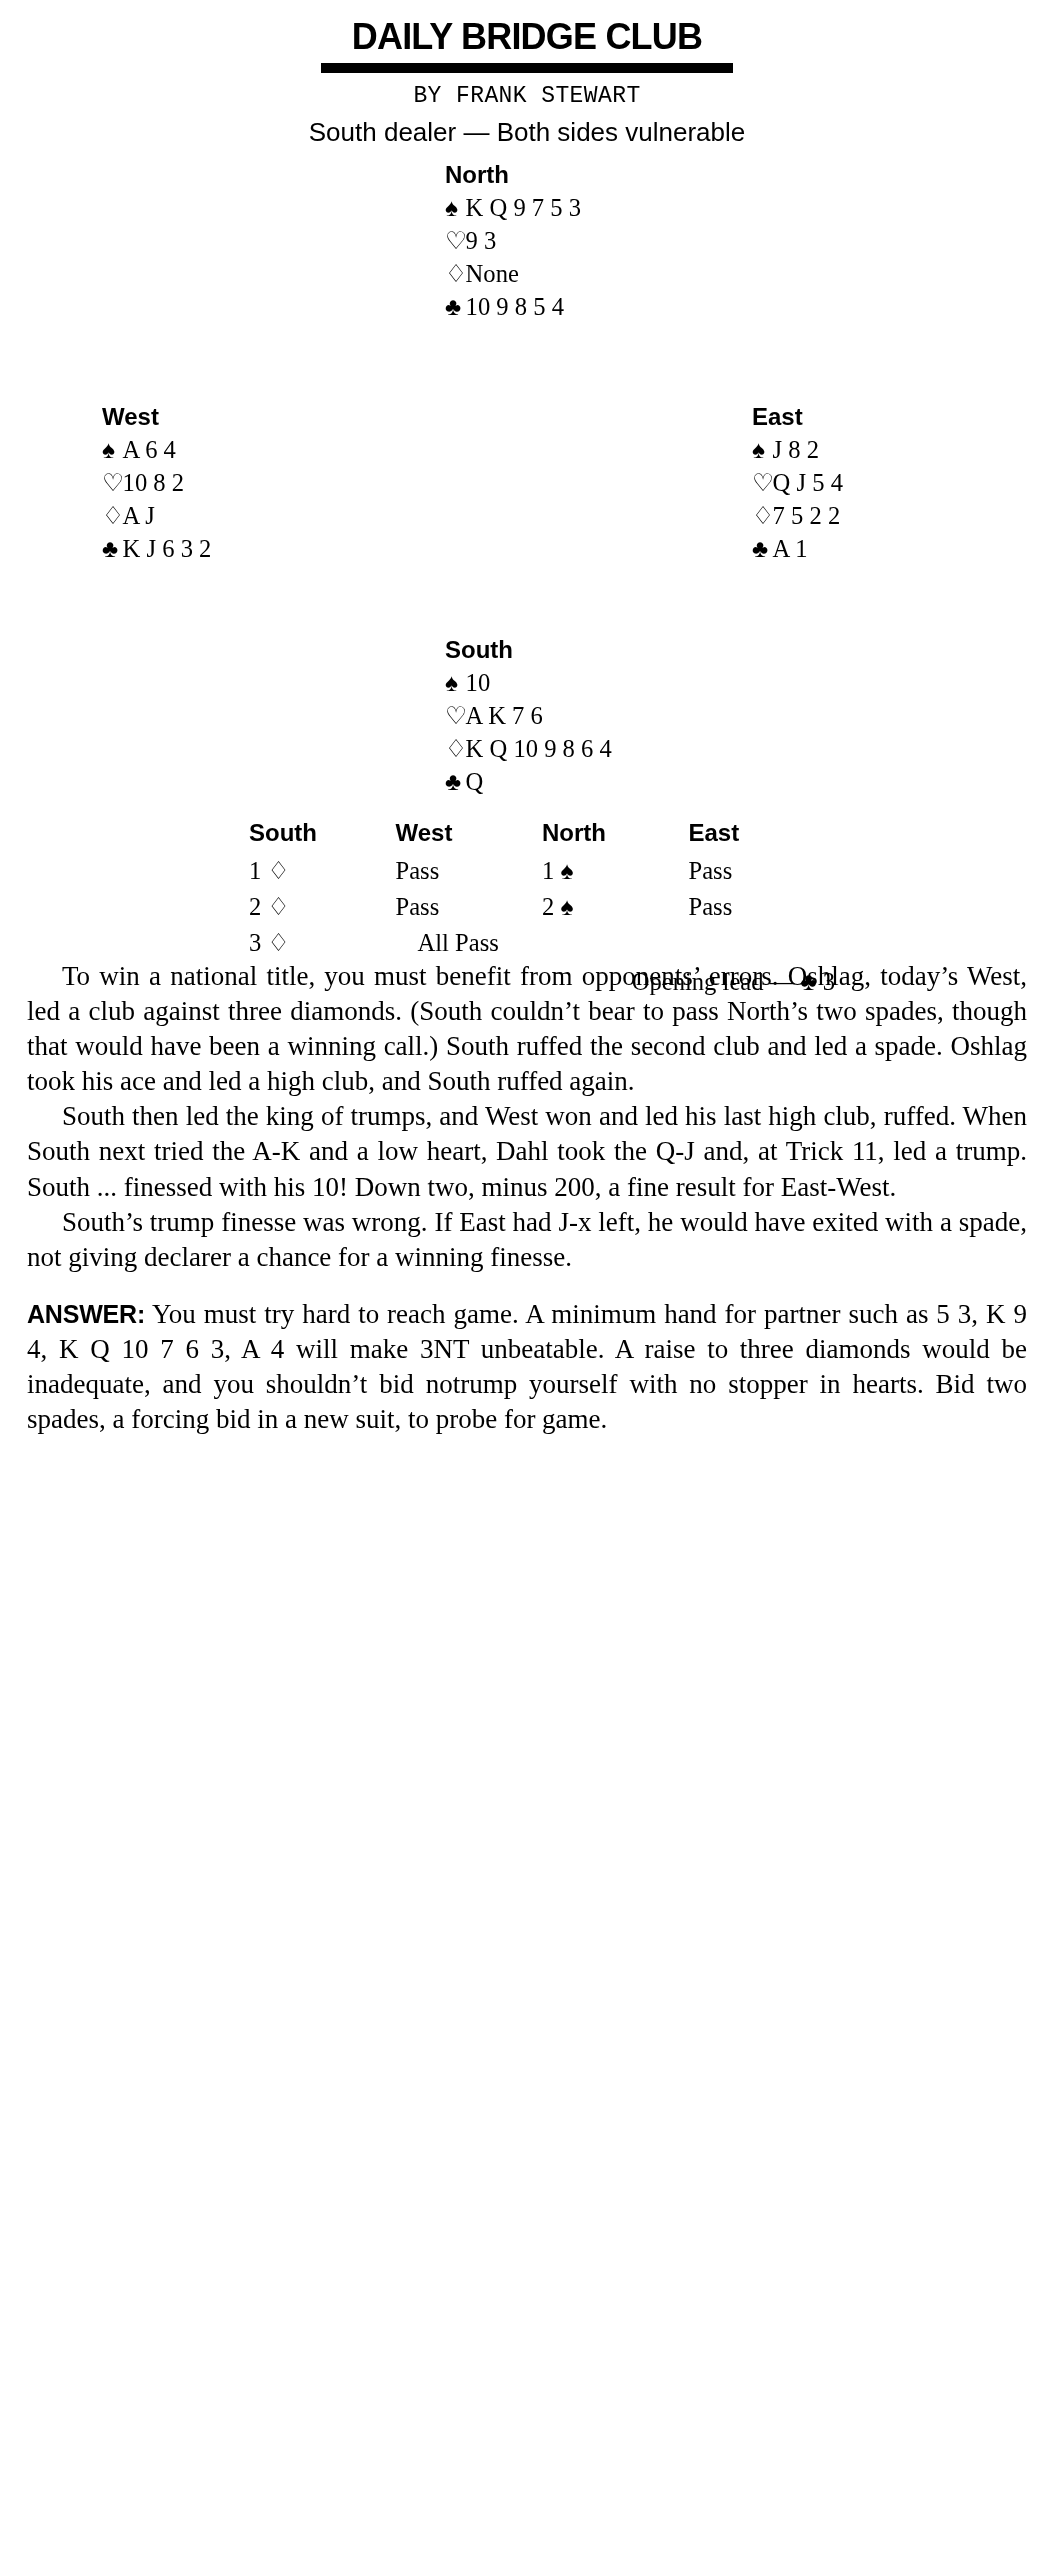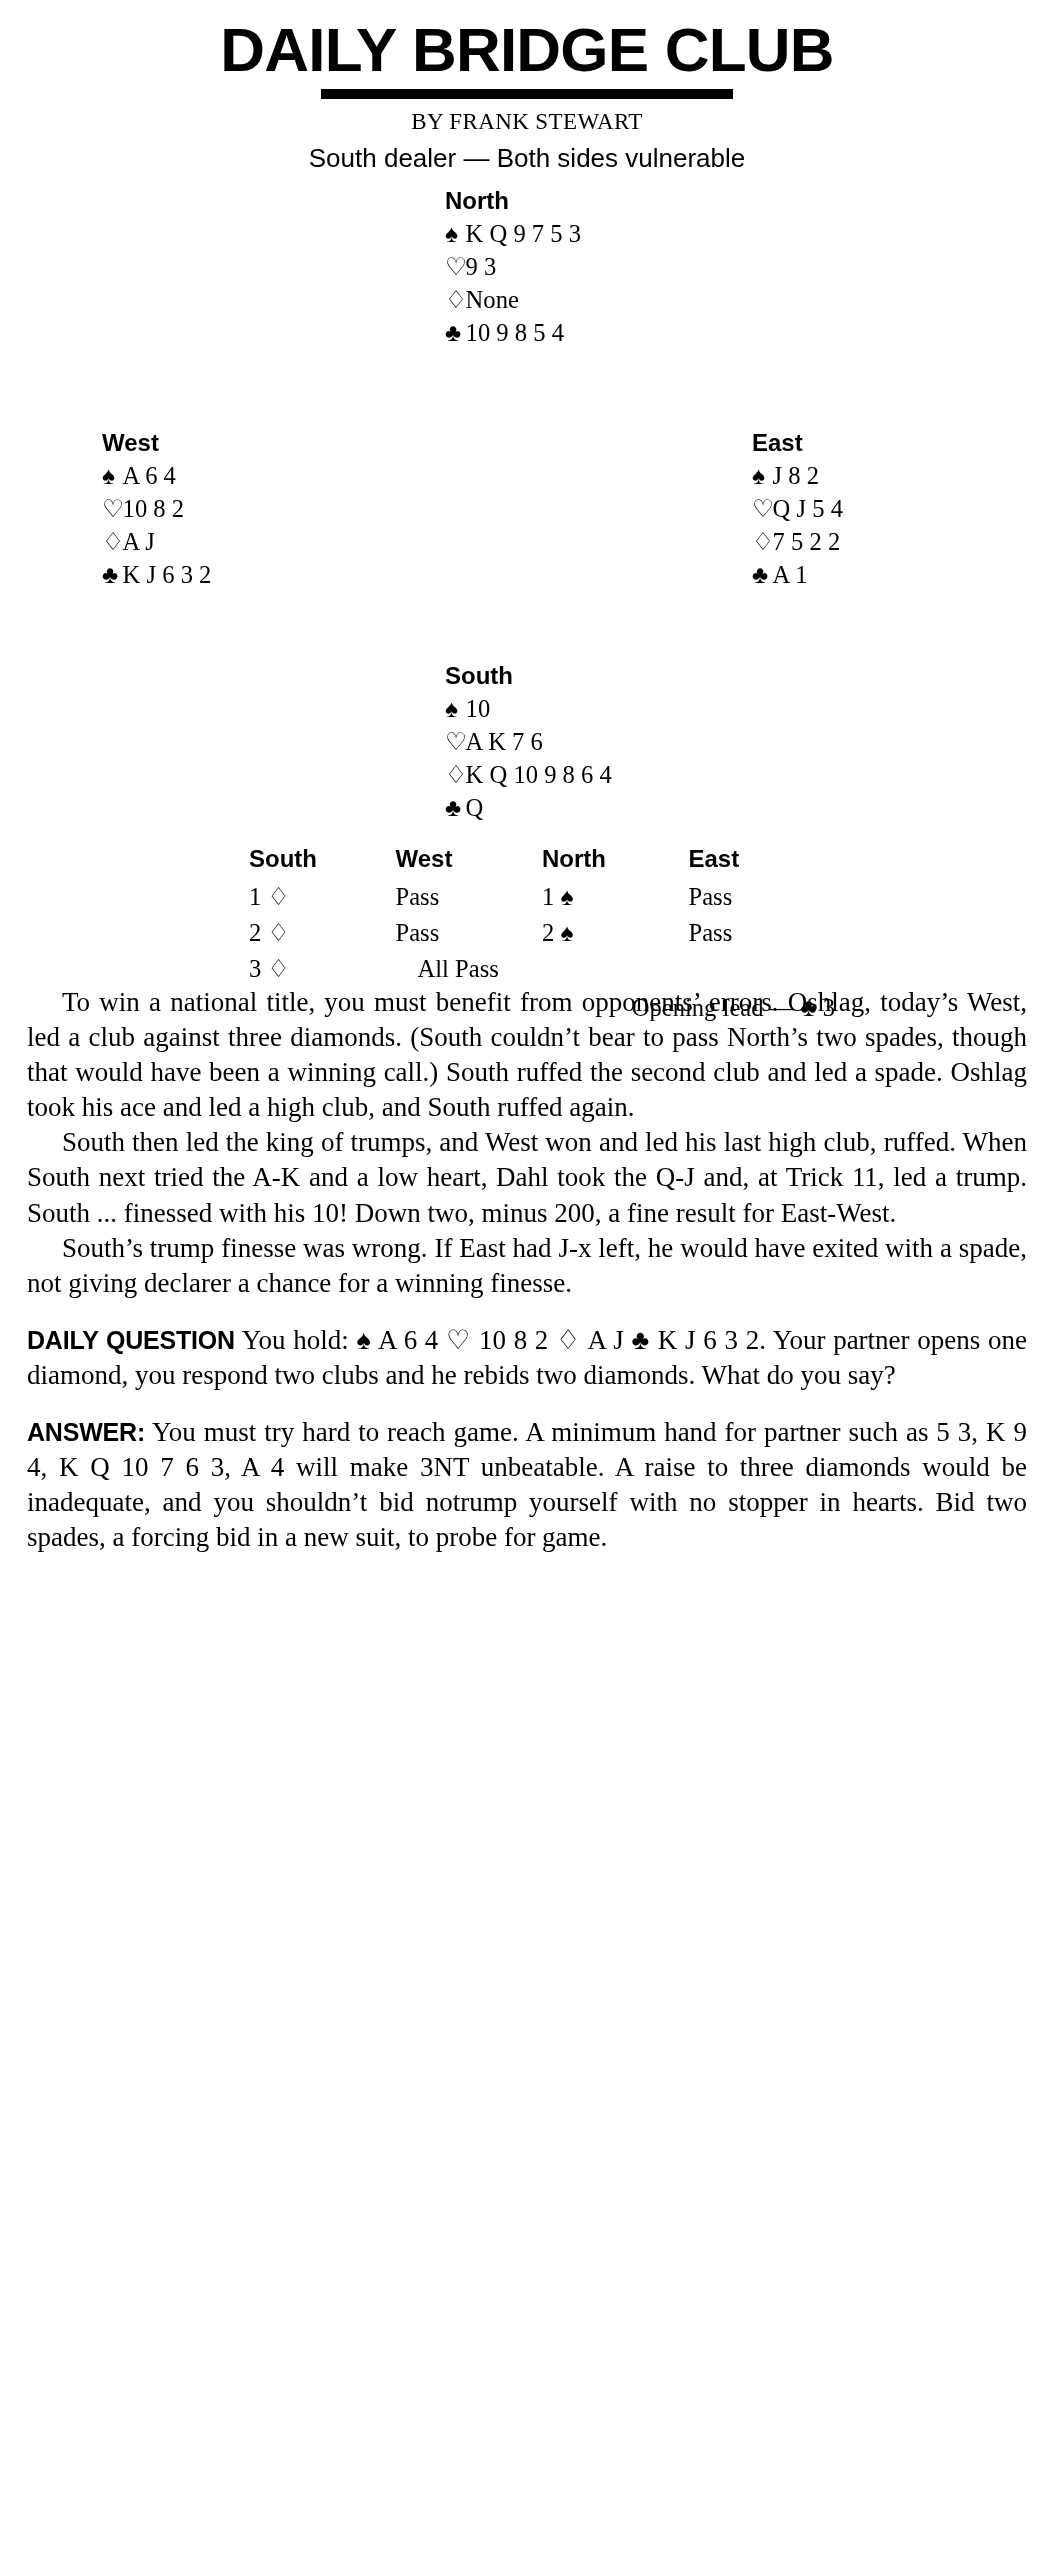--- a/index.html
+++ b/index.html
@@ -18,33 +18,33 @@
     padding: 16px 27px 32px 27px;
   }
 
   
   .masthead {
     text-align: center;
   }
   .title {
     font-family: "Liberation Sans", sans-serif;
     font-weight: bold;
-    font-size: 62px;
+    font-size: 36px;
     letter-spacing: -0.8px;
     line-height: 1.0;
     margin: 3.2px 0 0 0;
   }
   .title-rule {
     width: 412px;
     height: 10.3px;
     background: #000;
     margin: 8px auto 9.5px auto;
   }
   .byline {
-    font-family: Liberation Serif, serif;
+    font-family: Liberation Mono, monospace;
     font-size: 23px;
     letter-spacing: 0.4px;
     margin-bottom: 8px;
   }
   .dealer-line {
     font-family: "Liberation Sans", sans-serif;
     font-size: 26px;
     margin-bottom: 11px;
   }
 
@@ -245,22 +245,19 @@
     </div>
 
   </div>
 
   <div class="body-text">
     <p>To win a national title, you must benefit from opponents’ errors. Oshlag, today’s West, led a club against three diamonds. (South couldn’t bear to pass North’s two spades, though that would have been a winning call.) South ruffed the second club and led a spade. Oshlag took his ace and led a high club, and South ruffed again.</p>
     <p>South then led the king of trumps, and West won and led his last high club, ruffed. When South next tried the A-K and a low heart, Dahl took the Q-J and, at Trick 11, led a trump. South ... finessed with his 10! Down two, minus 200, a fine result for East-West.</p>
     <p>South’s trump finesse was wrong. If East had J-x left, he would have exited with a spade, not giving declarer a chance for a winning finesse.</p>
   </div>
 
-  <div class="qa">
-    <span class="lead">DAILY QUESTION</span><span> You hold: ♠ A 6 4 ♡ 10 8 2 ♢ A J ♣ K J 6 3 2. Your partner opens one diamond, you respond two clubs and he rebids two diamonds. What do you say?</span>
-  </div>
 
   <div class="qa">
     <span class="lead">ANSWER:</span><span> You must try hard to reach game. A minimum hand for partner such as 5 3, K 9 4, K Q 10 7 6 3, A 4 will make 3NT unbeatable. A raise to three diamonds would be inadequate, and you shouldn’t bid notrump yourself with no stopper in hearts. Bid two spades, a forcing bid in a new suit, to probe for game.</span>
   </div>
 
 </div>
 
 
 </body></html>

